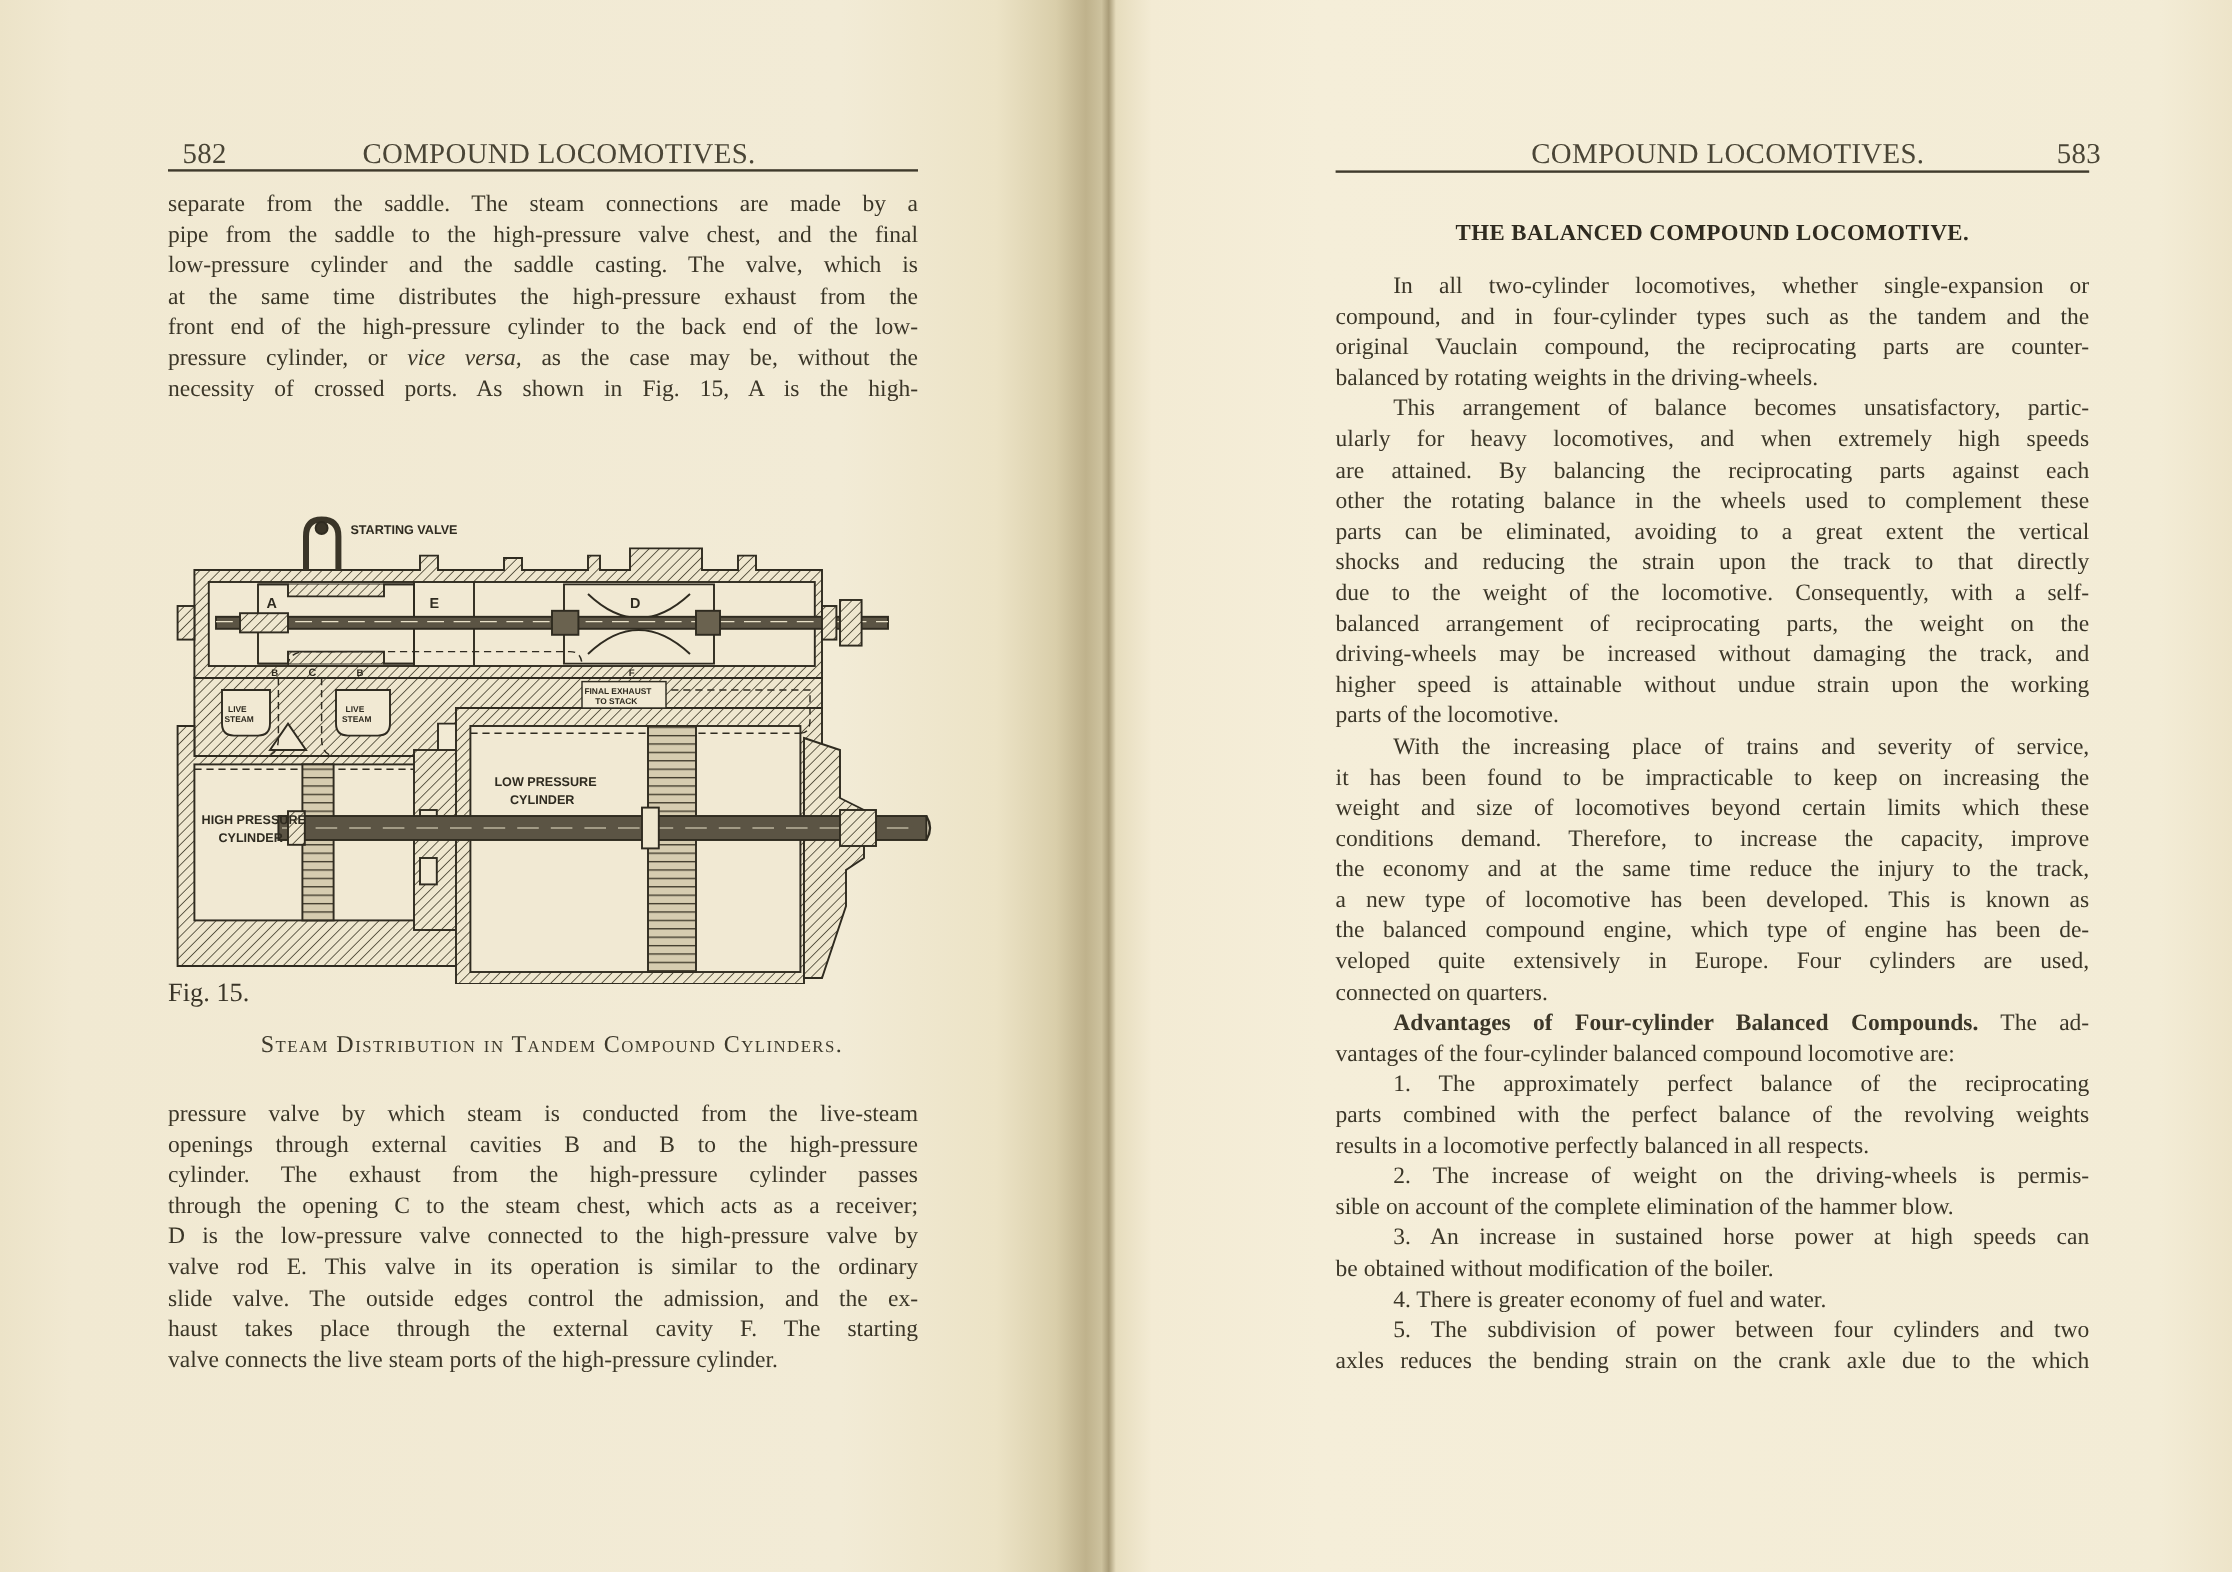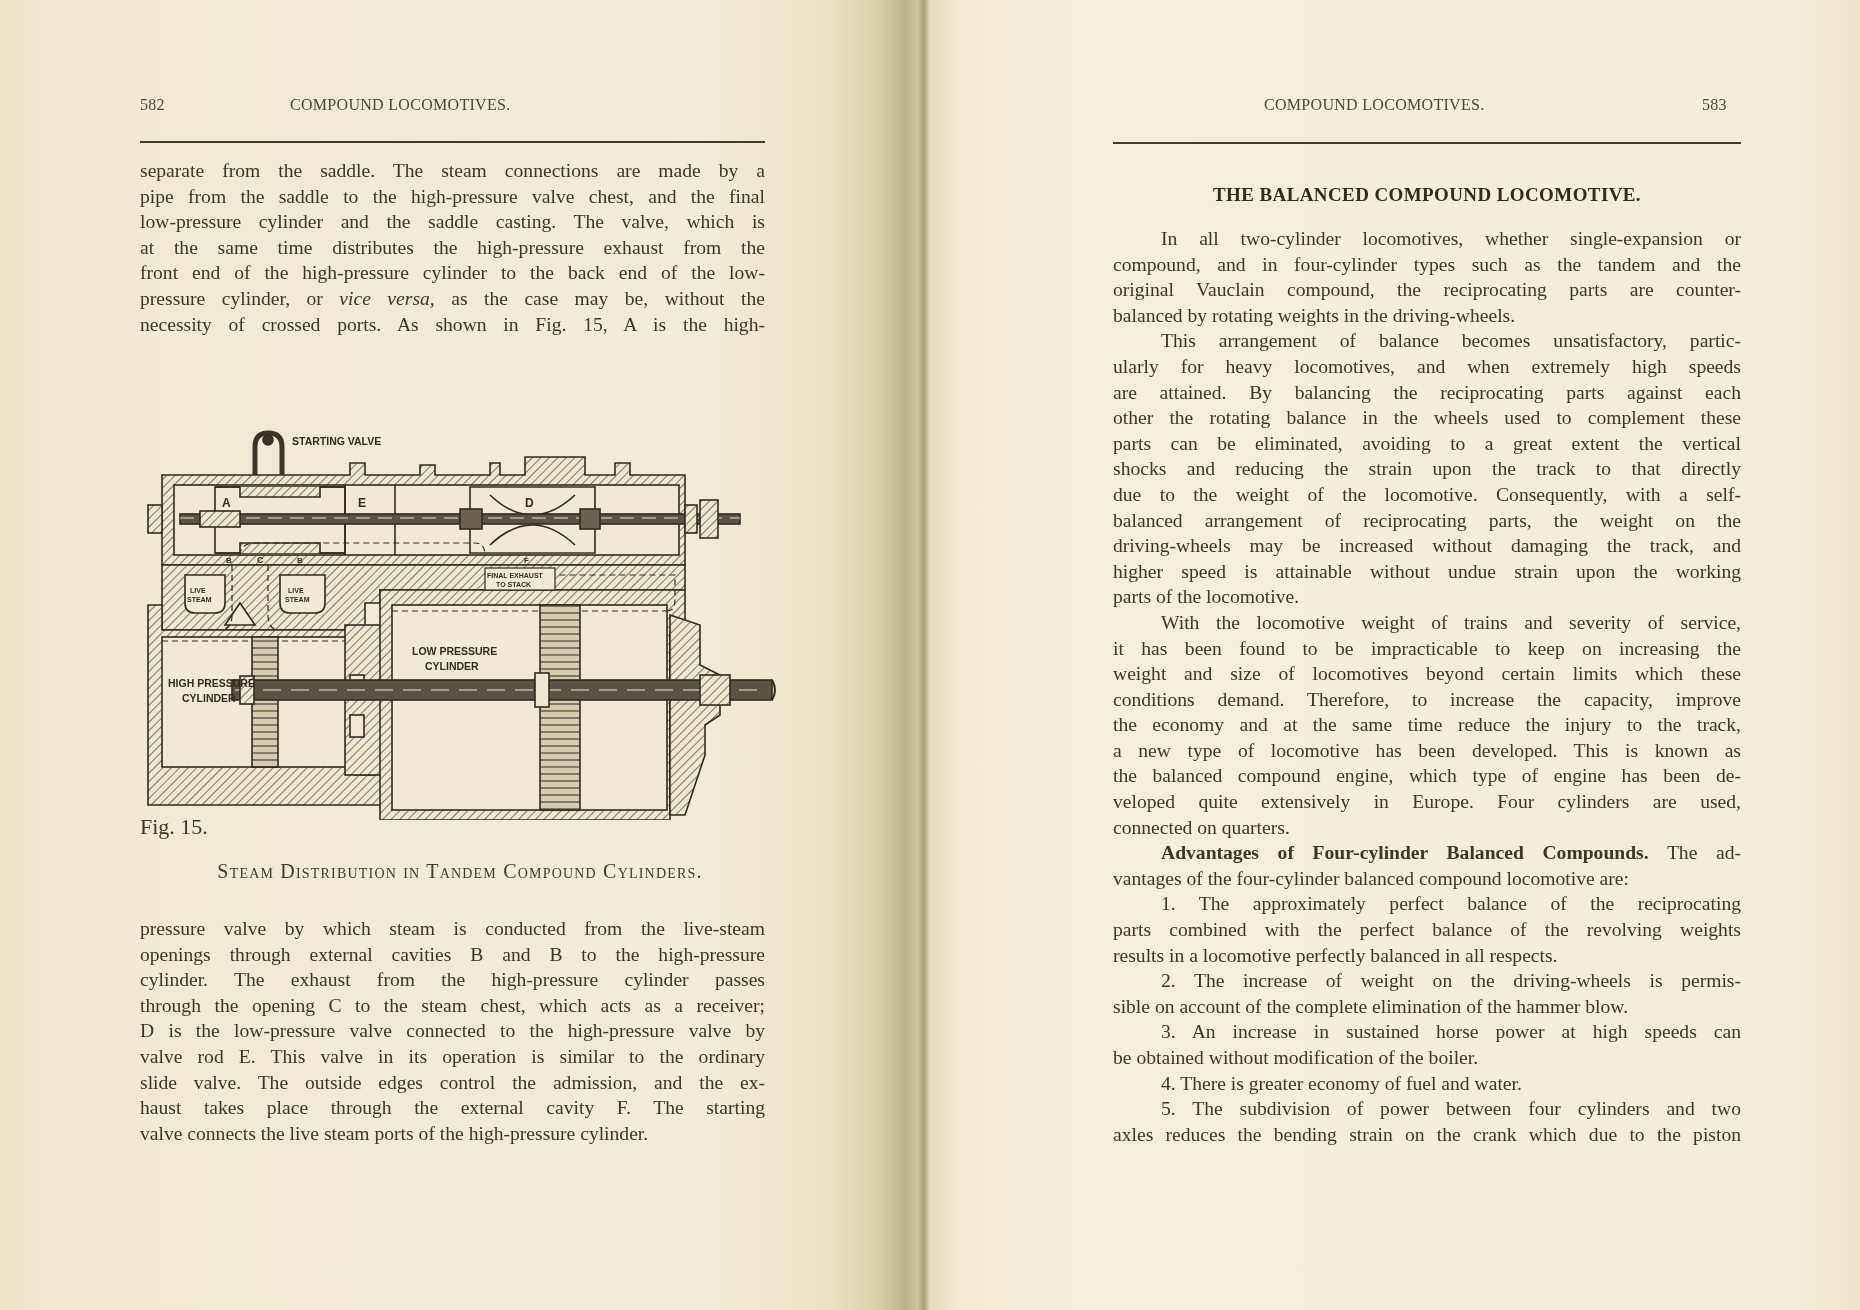--- a/index.html
+++ b/index.html
@@ -14,22 +14,22 @@
     background: linear-gradient(90deg,
       #ece3c8 0px, #f1e9d2 60px, #f2ebd6 700px, #ece3c6 830px,
       #d9ceaa 880px, #bfb28c 905px, #cdc29e 918px, #a99c78 924px,
       #e6dcbd 930px, #f3ebd4 960px, #f5eed9 1100px, #f3ecd6 1800px, #ede4c9 1860px);
   }
   .page { position: absolute; top: 0; height: 1310px; }
   .left-page { left: 0; width: 915px; }
   .right-page { left: 925px; width: 935px; }
 
   .running-head {
-    position: absolute; top: 96px; height: 30px;
-    font-size: 16px; letter-spacing: 0.3px; color: #4a4536;
+    position: absolute; top: 116px; height: 30px;
+    font-size: 24px; letter-spacing: 0.3px; color: #4a4536; margin-left: 12px;
   }
   .head-rule { position: absolute; height: 0; border-top: 2px solid #3f3a2c; }
 
   .textblock {
     position: absolute; font-size: 19.6px; line-height: 25.6px;
     text-align: justify; color: #3b3628;
   }
   .textblock .line { display: block; text-align-last: justify; white-space: nowrap; }
   .textblock .line.last { text-align-last: left; }
   .indent { padding-left: 48px; }
@@ -203,21 +203,21 @@
       <span class="line">are attained.  By balancing the reciprocating parts against each</span>
       <span class="line">other the rotating balance in the wheels used to complement these</span>
       <span class="line">parts can be eliminated, avoiding to a great extent the vertical</span>
       <span class="line">shocks and reducing the strain upon the track to that directly</span>
       <span class="line">due to the weight of the locomotive.  Consequently, with a self-</span>
       <span class="line">balanced arrangement of reciprocating parts, the weight on the</span>
       <span class="line">driving-wheels may be increased without damaging the track, and</span>
       <span class="line">higher speed is attainable without undue strain upon the working</span>
       <span class="line last">parts of the locomotive.</span>
 
-      <span class="line indent">With the locomotive weight of trains and severity of service,</span>
+      <span class="line indent">With the increasing place of trains and severity of service,</span>
       <span class="line">it has been found to be impracticable to keep on increasing the</span>
       <span class="line">weight and size of locomotives beyond certain limits which these</span>
       <span class="line">conditions demand.  Therefore, to increase the capacity, improve</span>
       <span class="line">the economy and at the same time reduce the injury to the track,</span>
       <span class="line">a new type of locomotive has been developed.  This is known as</span>
       <span class="line">the balanced compound engine, which type of engine has been de-</span>
       <span class="line">veloped quite extensively in Europe.  Four cylinders are used,</span>
       <span class="line last">connected on quarters.</span>
 
       <span class="line indent"><span class="bold">Advantages of Four-cylinder Balanced Compounds.</span><span>  The ad-</span></span>
@@ -229,16 +229,16 @@
 
       <span class="line indent">2. The increase of weight on the driving-wheels is permis-</span>
       <span class="line last">sible on account of the complete elimination of the hammer blow.</span>
 
       <span class="line indent">3. An increase in sustained horse power at high speeds can</span>
       <span class="line last">be obtained without modification of the boiler.</span>
 
       <span class="line indent last">4. There is greater economy of fuel and water.</span>
 
       <span class="line indent">5. The subdivision of power between four cylinders and two</span>
-      <span class="line">axles reduces the bending strain on the crank which due to the piston</span>
+      <span class="line">axles reduces the bending strain on the crank axle due to the which</span>
     </div>
   </div>
 </div>
 
 </body></html>

